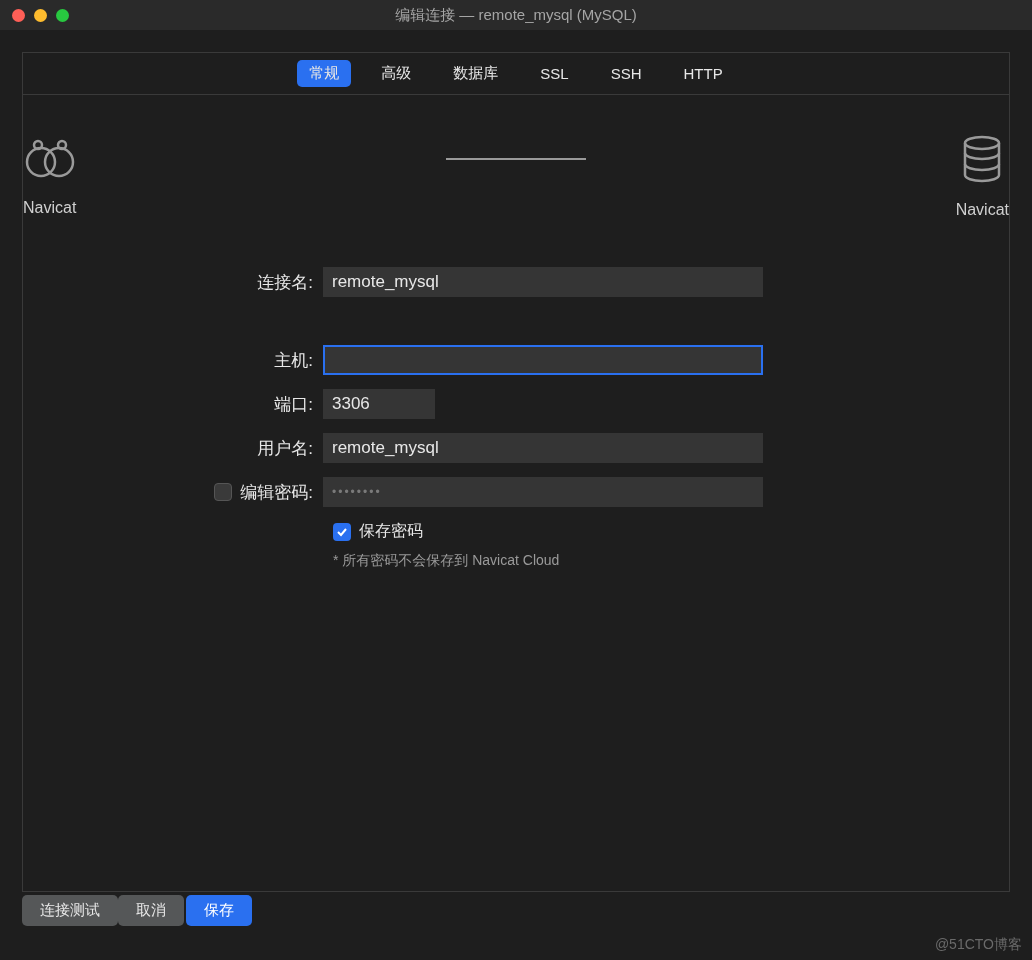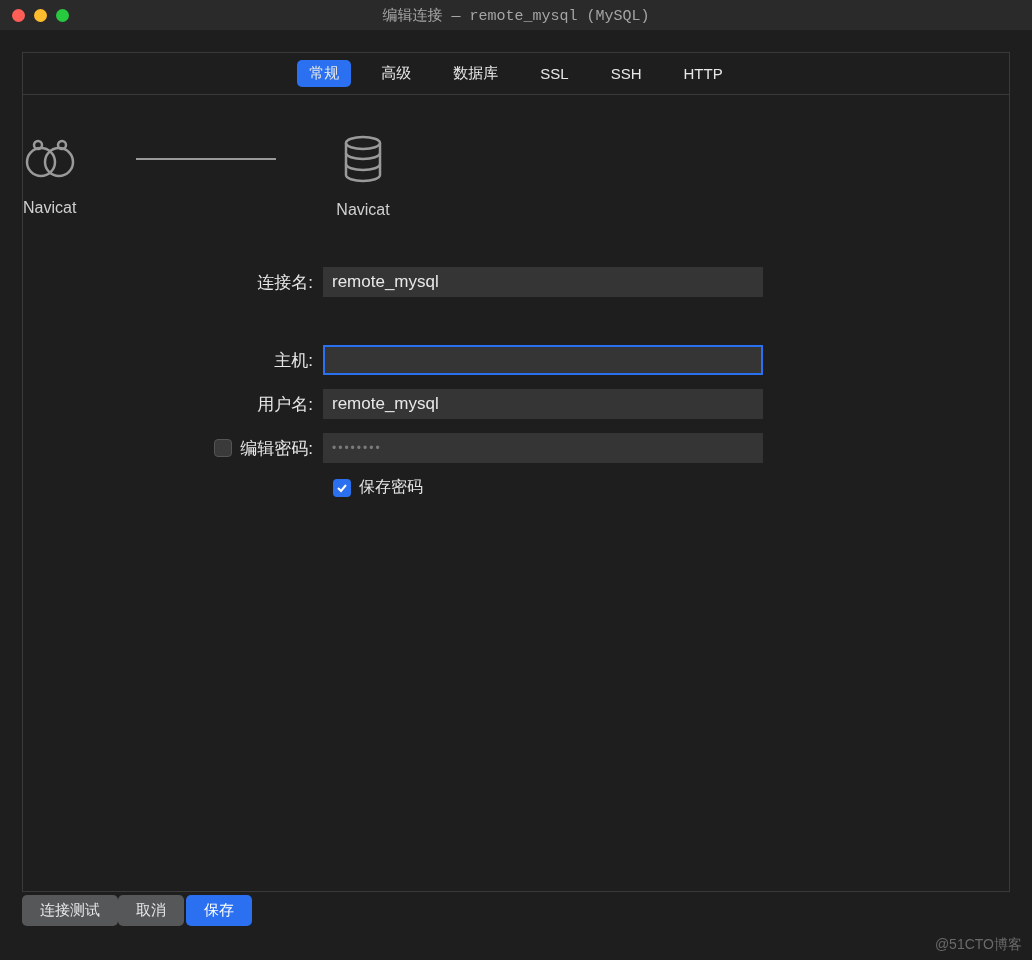--- a/index.html
+++ b/index.html
@@ -31,21 +31,20 @@
     .tl-close { background: #ff5f57; }
     .tl-min { background: #febc2e; }
     .tl-max { background: #28c840; }
     .window-title {
       position: absolute;
       left: 0; right: 0;
       text-align: center;
       font-size: 15px;
       color: #a5a5a5;
       pointer-events: none;
-      font-family: Liberation Mono, monospace;
     }
     .main-panel {
       margin: 22px 22px 10px 22px;
       border: 1px solid #3a3a3a;
       height: 840px;
       background: #1e1e1e;
     }
     .tabbar {
       height: 42px;
       border-bottom: 1px solid #3a3a3a;
@@ -57,21 +56,21 @@
     .tab {
       font-size: 15px;
       padding: 4px 12px;
       border-radius: 5px;
       color: #e8e8e8;
       cursor: pointer;
     }
     .tab.active { background: #2a70f0; color: #e5e5e5; }
     .diagram {
       display: flex;
-      justify-content: flex-start;
+      justify-content: space-between;
       align-items: center;
       gap: 60px;
       padding: 40px 0 18px 0;
     }
     .diagram-col {
       display: flex;
       flex-direction: column;
       align-items: center;
       gap: 14px;
     }
@@ -199,20 +198,24 @@
     <div class="form-row gap-after">
       <div class="form-label">连接名:</div>
       <input class="form-input" value="remote_mysql" style="">
     </div>
 
     <div class="form-row">
       <div class="form-label">主机:</div>
       <input class="form-input focused" value="" style="">
     </div>
 
+    <div class="form-row">
+      <div class="form-label">端口:</div>
+      <input class="form-input short" value="3306" style="">
+    </div>
 
     <div class="form-row">
       <div class="form-label">用户名:</div>
       <input class="form-input" value="remote_mysql" style="">
     </div>
 
     <div class="form-row">
       <div class="form-label">
         <span class="checkbox unchecked"></span>
         <span>编辑密码:</span>
@@ -224,20 +227,21 @@
 
     <div class="save-pw-row">
       <span class="checkbox checked">
         <svg width="12" height="12" viewBox="0 0 12 12">
             <path d="M2 6 L5 9 L10 3" stroke="#fff" stroke-width="2" fill="none"></path>
           </svg>
       </span>
       <span style="font-size:16px;">保存密码</span>
     </div>
 
+    <div class="hint">* 所有密码不会保存到 Navicat Cloud</div>
   </div>
 </div>
 
 <div class="footer">
   <button class="btn">连接测试</button>
   <div class="footer-right">
     <button class="btn">取消</button>
     <button class="btn primary">保存</button>
   </div>
 </div>

